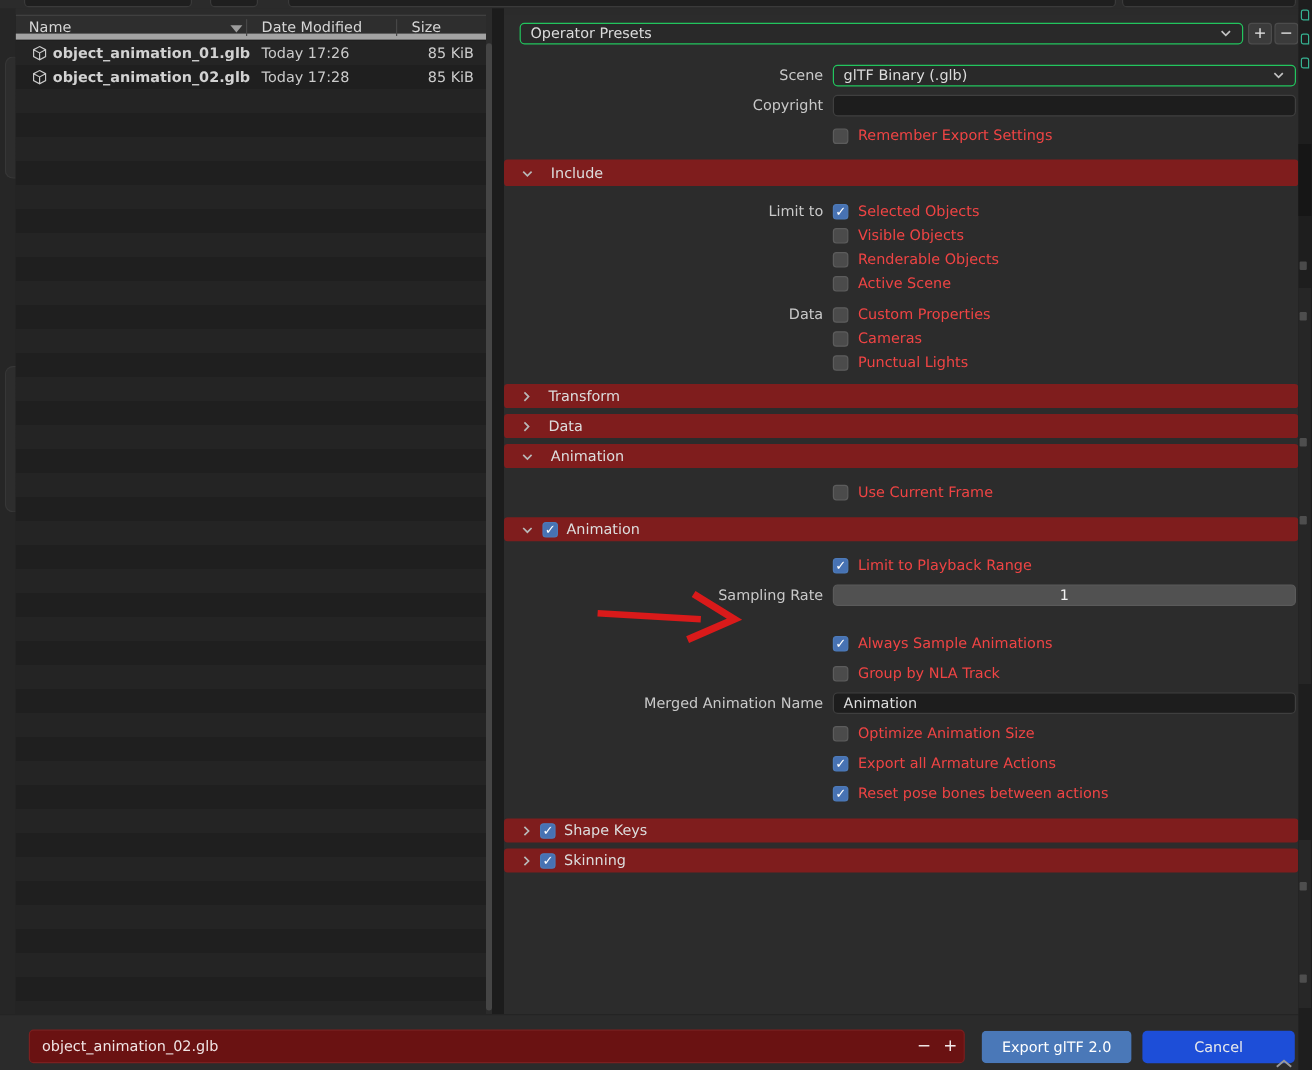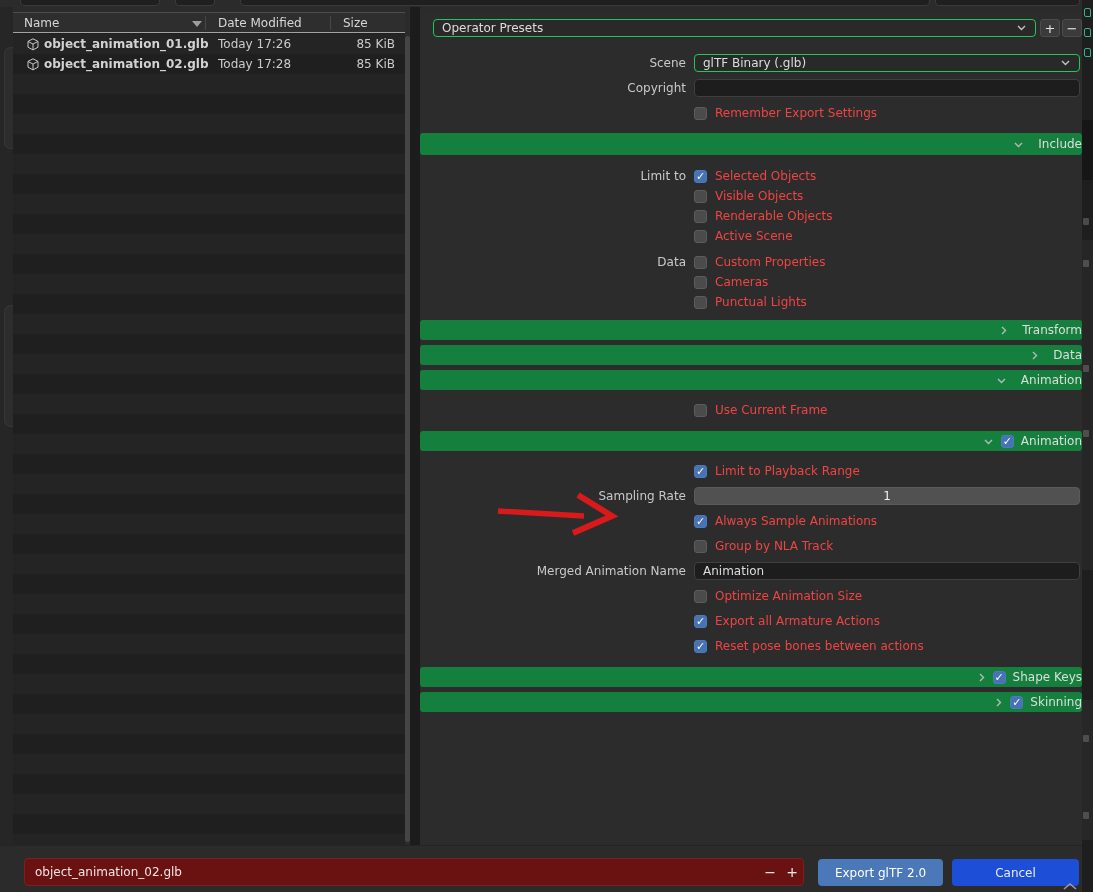--- a/index.html
+++ b/index.html
@@ -16,21 +16,21 @@
   
   .leftstrip { position:absolute; left:0; top:7px; width:13px; height:839px; background:#262626; }
   .ltab { position:absolute; left:4px; width:14px; background:#2d2d2d;
           border:1px solid #373737; border-right:none; border-radius:7px 0 0 7px; }
   
   .filepanel { position:absolute; left:13px; top:12px; width:392px; height:833px;
                background:#1f1f1f; overflow:hidden; }
   .stripes { position:absolute; left:0; top:22px; right:0; bottom:0;
              background: repeating-linear-gradient(to bottom, #242424 0 20px, #1f1f1f 20px 40px); }
   .flheader { position:absolute; left:0; top:0; width:100%; height:21px; background:#2e2e2e;
-              border-top:1px solid #4d4d4d; border-bottom:1px solid #a3a3a3; }
+              border-top:1px solid #4d4d4d; border-bottom:5px solid #a3a3a3; }
   .flheader .h-name { position:absolute; left:11px; top:3px; color:#d6d6d6; }
   .sorticon { position:absolute; left:179px; top:8px; width:0; height:0;
               border-left:5px solid transparent; border-right:5px solid transparent;
               border-top:6px solid #9d9d9d; }
   .coldiv { position:absolute; top:3px; width:1px; height:14px; background:#474747; }
   .flheader .h-date { position:absolute; left:205px; top:3px; color:#d6d6d6; }
   .flheader .h-size { position:absolute; left:330px; top:3px; color:#d6d6d6; }
   .frow2 { position:absolute; left:0; width:100%; height:20px; }
   .fico { position:absolute; left:14px; top:4px; }
   .fname { position:absolute; left:31px; top:3px; color:#d2d2d2;font-weight:bold; }
@@ -53,22 +53,22 @@
   .slider { height:18px; background:#515151; border:1px solid #5a5a5a; border-radius:4px;
             display:flex; align-items:center; justify-content:center; color:#f0f0f0; width:100%; }
   .sqbtn { width:20px; height:18px; background:#3b3b3b; border:1px solid #4c4c4c; border-radius:3px;
            display:flex; align-items:center; justify-content:center; color:#e3e3e3;
            font-size:13px; flex:none; }
   .cb { width:13px; height:13px; background:#4b4b4b; border:1px solid #5c5c5c; border-radius:3px;
         flex:none; position:relative; }
   .cb.on { background:#4772b3; border-color:#4d7ab8; }
   .cb.on::after { content:"✓"; position:absolute; left:1px; top:-1px; color:#fff; font-size:11px; }
   .cbl { margin-left:8px; color:#ef4444; }
-  .hdr { height:20px; background:#15803d; border-radius:3px; display:flex; align-items:center;
-         padding-left:14px; color:#dddddd;justify-content:flex-end; }
+  .hdr { height:20px; background:#7f1d1d; border-radius:3px; display:flex; align-items:center;
+         padding-left:14px; color:#dddddd; }
   .hdr .cb { margin-right:0; }
   .hdr .htext { margin-left:7px; }
   .chev { flex:none; display:flex; margin-right:7px; }
   .cbrow { display:flex; align-items:center; }
   
   .footer { position:absolute; left:0; top:845px; width:1082px; height:47px; background:#2b2b2b;
             border-top:1px solid #242424; }
   .fnfield { position:absolute; left:24px; top:12px; width:780px; height:28px;
              background:#6a1212; border:1px solid #7c1f1f; border-radius:4px;
              display:flex; align-items:center; color:#f0e4e4; }
@@ -306,21 +306,21 @@
 
       <div class="frow" style="margin-top:9px">
         <span class="flabel">Sampling Rate</span>
         <div class="wzone">
           <div class="slider">
             <span>1</span>
           </div>
         </div>
       </div>
 
-      <div class="frow" style="margin-top:9px">
+      <div class="frow" style="margin-top:24px">
         <span class="flabel"></span>
         <div class="cbrow">
           <span class="cb on"></span>
           <span class="cbl">Always Sample Animations</span>
         </div>
       </div>
 
       <div class="frow" style="margin-top:11px">
         <span class="flabel"></span>
         <div class="cbrow">

